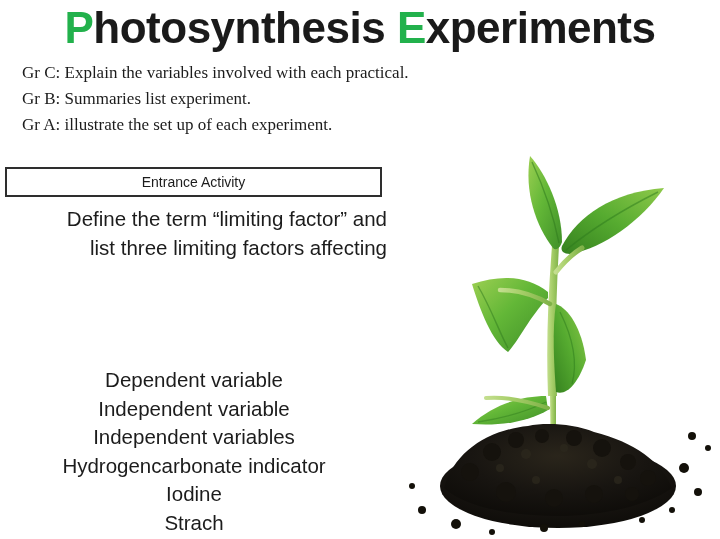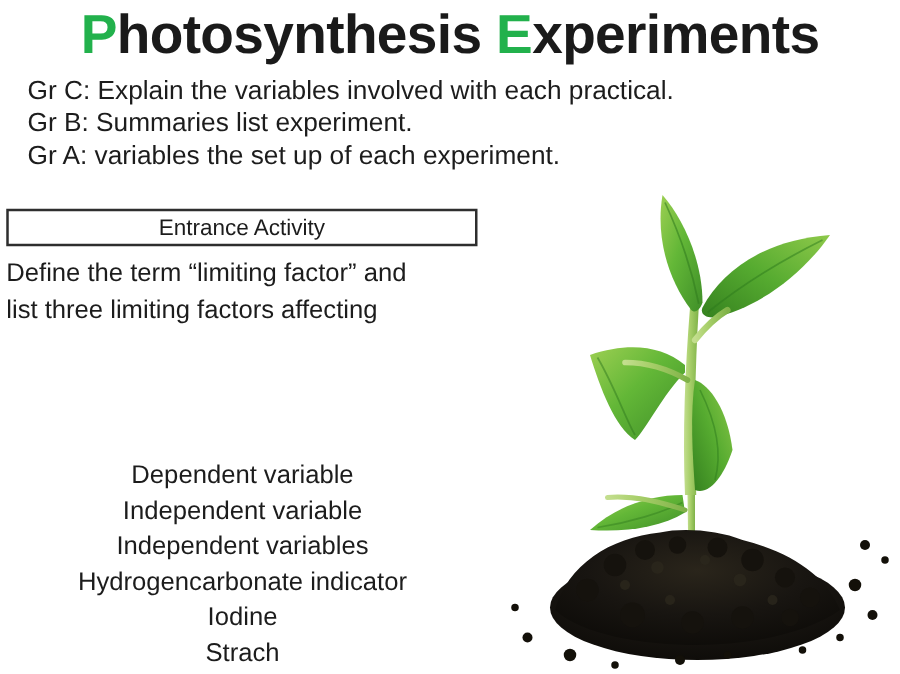--- a/index.html
+++ b/index.html
@@ -35,54 +35,55 @@
   #title .accent { color: #22b14c; }
 
   
   #objectives {
     position: absolute;
     left: 22px;
     top: 60px;
     width: 560px;
   }
   .objective-line {
-    font-size: 21px;
+    font-size: 17px;
     color: #1c1c1c;
     line-height: 26px;
     white-space: nowrap;
+    font-family: Liberation Serif, serif;
   }
 
   
   .header-box {
     position: absolute;
     left: 5px;
     width: 377px;
     height: 30px;
     box-sizing: border-box;
     border: 2px solid #2e2e2e;
     background: #ffffff;
     display: flex;
     align-items: center;
     justify-content: center;
   }
   .header-box-label {
-    font-size: 18px;
+    font-size: 14px;
     color: #1c1c1c;
     line-height: 16px;
   }
   #entrance-box { top: 167px; }
   #keyterms-box { top: 328px; }
 
   
   #entrance-body {
     position: absolute;
     left: 5px;
     top: 204px;
     width: 382px;
-    text-align: left;
+    text-align: right;
   }
   #entrance-body .body-line {
     font-size: 20.5px;
     color: #1c1c1c;
     line-height: 29px;
     white-space: nowrap;
   }
 
   #keyterms-body {
     position: absolute;
@@ -113,21 +114,21 @@
 
 <div id="slide">
 
   <div id="title">
     <span class="accent">P</span><span>hotosynthesis</span><span> </span><span class="accent">E</span><span>xperiments</span>
   </div>
 
   <div id="objectives">
     <div class="objective-line">Gr C: Explain the variables involved with each practical.</div>
     <div class="objective-line">Gr B: Summaries list experiment.</div>
-    <div class="objective-line">Gr A: variables the set up of each experiment.</div>
+    <div class="objective-line">Gr A: illustrate the set up of each experiment.</div>
   </div>
 
   <div class="header-box" id="entrance-box">
     <span class="header-box-label">Entrance Activity</span>
   </div>
 
   <div id="entrance-body">
     <div class="body-line">Define the term “limiting factor” and</div>
     <div class="body-line">list three limiting factors affecting</div>
   </div>

